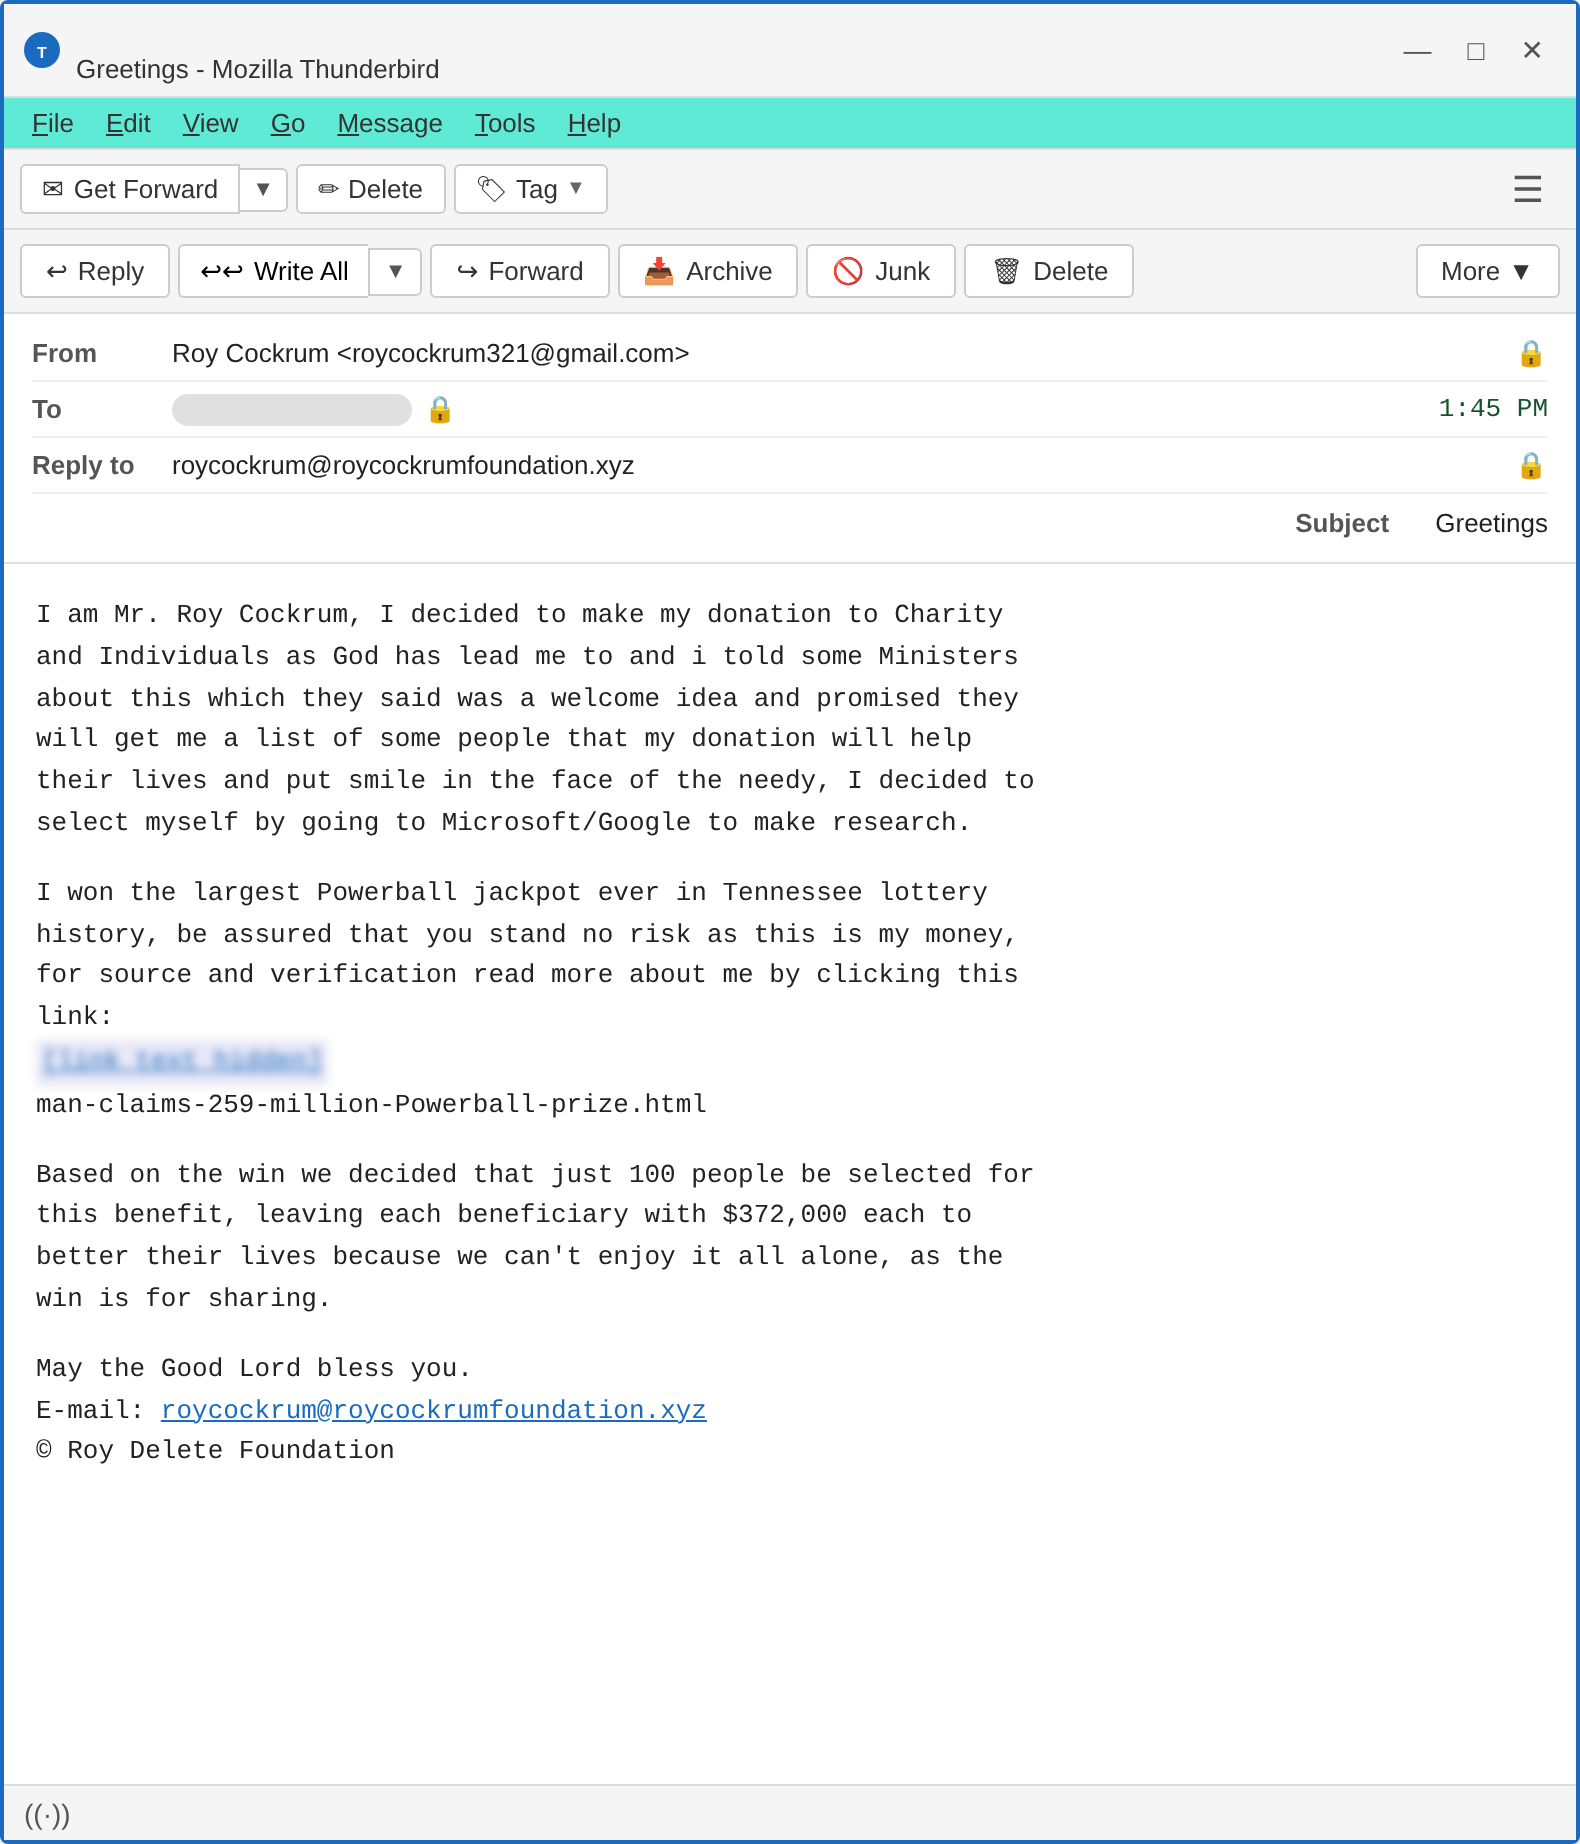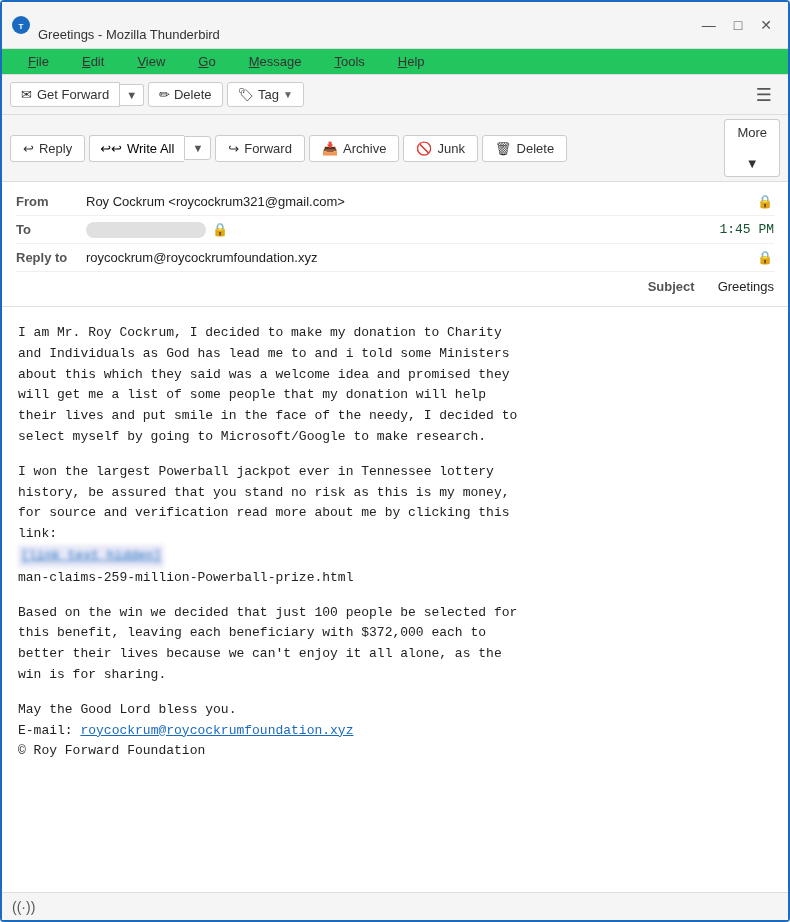--- a/index.html
+++ b/index.html
@@ -60,24 +60,24 @@
       border: none;
       cursor: pointer;
       color: #555;
       font-size: 14px;
       padding: 2px 6px;
       border-radius: 3px;
     }
 
     
     .menu-bar {
-      background: #22c55e;
-      padding: 3px 20px;
-      display: flex;
-      gap: 21px;
+      background: #5eead4;
+      padding: 3px 8px;
+      display: flex;
+      gap: 4px;
       border-bottom: 1px solid #ddd;
       min-height: 26px;
     }
     .menu-item {
       font-size: 13px;
       color: #333;
       padding: 2px 6px;
       cursor: pointer;
       border-radius: 3px;
     }
@@ -191,30 +191,29 @@
       background: white;
       border: 1px solid #ccc;
       border-radius: 0 3px 3px 0;
       cursor: pointer;
       font-size: 11px;
       color: #555;
     }
     .more-btn {
       display: flex;
       align-items: center;
-      gap: 16px;
+      gap: 4px;
       padding: 5px 12px;
       background: white;
       border: 1px solid #ccc;
       border-radius: 3px;
       cursor: pointer;
       font-size: 13px;
       color: #333;
       margin-left: auto;
-      flex-direction: column;
     }
     .action-bar-inner {
       display: flex;
       align-items: center;
       gap: 4px;
       width: 100%;
     }
 
     
     .email-header {
@@ -433,19 +432,19 @@
 for source and verification read more about me by clicking this<br>
 link:<br>
 <span class="blurred-link">[link text hidden]</span><br>
 <span>man-claims-259-million-Powerball-prize.html</span></p>
     <p>Based on the win we decided that just 100 people be selected for<br>
 this benefit, leaving each beneficiary with $372,000 each to<br>
 better their lives because we can't enjoy it all alone, as the<br>
 win is for sharing.</p>
     <p>May the Good Lord bless you.<br>
 E-mail: <a class="email-link" href="mailto:roycockrum@roycockrumfoundation.xyz">roycockrum@roycockrumfoundation.xyz</a><br>
-<span>© Roy Forward Foundation</span></p>
+<span>© Roy Delete Foundation</span></p>
   </div>
 
   <div class="status-bar">
     <span class="status-icon">((·))</span>
   </div>
 </div>
 
 </body></html>

